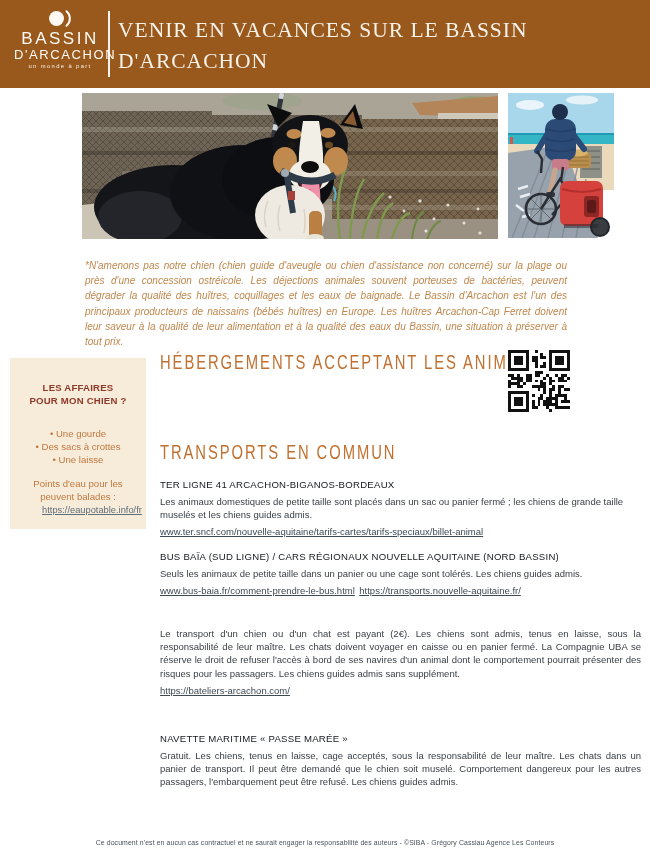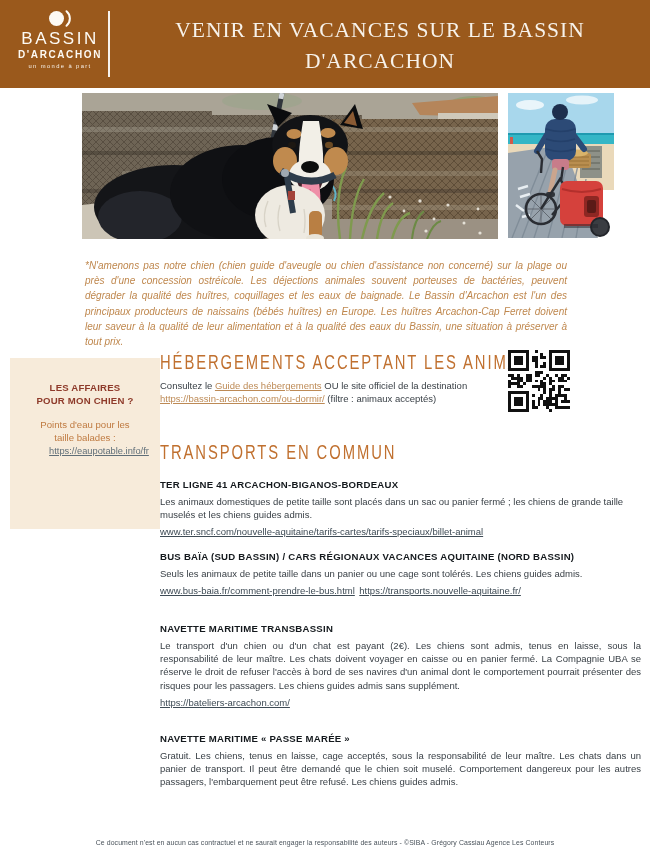--- a/index.html
+++ b/index.html
@@ -5,49 +5,49 @@
   * { margin:0; padding:0; box-sizing:border-box; }
   html,body { background:#e8e8e8; }
   body { font-family:"Liberation Sans", sans-serif; }
   .page { position:relative; width:650px; height:857px; background:#ffffff; margin:0 auto; overflow:hidden; }
 
   
   .header { position:absolute; left:0; top:0; width:650px; height:88px; background:#9a591c; }
   .logo { position:absolute; left:14px; top:7px; width:92px; text-align:center; color:#fdfaf4; }
   .logo-moon { display:block; margin:2px auto 1px; }
   .logo-main { font-size:17px; letter-spacing:2.5px; font-weight:400; line-height:20px; }
-  .logo-sub  { font-size:10px; font-weight:700; letter-spacing:1.6px; line-height:11px; }
+  .logo-sub  { font-size:13px; font-weight:400; letter-spacing:1.6px; line-height:11px; }
   .logo-tag  { font-size:5.8px; letter-spacing:1.4px; margin-top:3px; opacity:.95; }
   .header-divider { position:absolute; left:108px; top:11px; width:1.5px; height:66px; background:rgba(255,255,255,.92); }
-  .header-title { position:absolute; left:118px; top:15px; width:524px; text-align:center;
+  .header-title { position:absolute; left:118px; top:15px; width:524px; text-align:left;
     font-family:"Liberation Serif", serif; color:#f7f2ea; font-size:21.5px; letter-spacing:1px; line-height:31px; font-weight:400; }
 
   
   .photo-dog  { position:absolute; left:82px;  top:93px; width:416px; height:146px; }
   .photo-bike { position:absolute; left:508px; top:93px; width:106px; height:145px; }
   .photo-dog svg, .photo-bike svg { display:block; width:100%; height:100%; }
 
   
   .intro { position:absolute; left:85px; top:258px; width:482px;
     font-style:italic; font-size:10px; line-height:15.2px; color:#bf874d; text-align:justify; }
 
   
-  .sidebar { position:absolute; left:10px; top:358px; width:150px; height:171px;
+  .sidebar { position:absolute; left:10px; top:358px; width:136px; height:171px;
     background:#f7ebda; text-align:center; padding-top:24px; }
   .sidebar-title { color:#8e3a2a; font-weight:700; font-size:9.6px; line-height:12.5px; letter-spacing:.2px; }
   .sidebar-list { margin-top:20px; color:#bf7a40; font-size:9.6px; line-height:13px; }
   .sidebar-note { margin-top:11px; color:#bf7a40; font-size:9.6px; line-height:13px; }
   .sidebar-link { color:#5f6e78; text-decoration:underline; font-size:9.3px; cursor:pointer;padding-left:28px; }
 
   
   .h-orange { position:absolute; left:160px; color:#c0702f; font-size:20px; font-weight:400;
     letter-spacing:2.6px; white-space:nowrap; transform:scaleX(.74); transform-origin:0 50%; }
   .body-text { color:#3a4147; font-size:9.5px; line-height:13.2px; }
   .sec { position:absolute; left:160px; width:481px; }
-  .sec-title { color:#14191d; font-weight:700; font-size:9.6px; letter-spacing:.25px; line-height:12px; }
+  .sec-title { color:#14191d; font-weight:400; font-size:9.6px; letter-spacing:.25px; line-height:12px; }
   .sec-body { margin-top:4px; }
   .just { text-align:justify; }
   a.link { color:#3e4b55; text-decoration:underline; display:inline-block; margin-top:2px; cursor:pointer; }
   a.link-tan { color:#bd8a55; text-decoration:underline; cursor:pointer; }
   .link-block { display:block;text-align:center; }
 
   .heb-text { position:absolute; left:160px; top:379px; width:352px; }
   .qr { position:absolute; left:508px; top:350px; width:62px; height:62px; }
 
   
@@ -194,32 +194,33 @@
     </svg>
   </div>
 
   <p class="intro">*N'amenons pas notre chien (chien guide d'aveugle ou chien d'assistance non concerné) sur la plage ou près d'une concession ostréicole. Les déjections animales souvent porteuses de bactéries, peuvent dégrader la qualité des huîtres, coquillages et les eaux de baignade. Le Bassin d'Arcachon est l'un des principaux producteurs de naissains (bébés huîtres) en Europe. Les huîtres Arcachon-Cap Ferret doivent leur saveur à la qualité de leur alimentation et à la qualité des eaux du Bassin, une situation à préserver à tout prix.</p>
 
   <aside class="sidebar">
     <div class="sidebar-title">
       <div>LES AFFAIRES</div>
       <div>POUR MON CHIEN ?</div>
     </div>
+    <div class="sidebar-list">
+      <div>• Une gourde</div>
+      <div>• Des sacs à crottes</div>
+      <div>• Une laisse</div>
+    </div>
     <div class="sidebar-note">
       <div>Points d'eau pour les</div>
-      <div>taille balades :</div>
+      <div>peuvent balades :</div>
       <a class="sidebar-link">https://eaupotable.info/fr</a>
     </div>
   </aside>
 
   <h1 class="h-orange" style="top:351px;">HÉBERGEMENTS ACCEPTANT LES ANIMAUX</h1>
-  <div class="heb-text body-text">
-    <div><span>Consultez le </span><a class="link-tan">Guide des hébergements</a><span> OU le site officiel de la destination</span></div>
-    <div><a class="link-tan">https://bassin-arcachon.com/ou-dormir/</a><span> (filtre : animaux acceptés)</span></div>
-  </div>
   <div class="qr">
     <svg id="qr-svg" width="62" height="62" viewBox="0 0 63 63" shape-rendering="crispEdges">
       <rect width="63" height="63" fill="#ffffff"></rect>
     <rect x="27" y="0" width="3" height="3" fill="#111111"></rect>
         <rect x="33" y="3" width="3" height="3" fill="#111111"></rect>
         <rect x="24" y="6" width="3" height="3" fill="#111111"></rect>
         <rect x="27" y="6" width="3" height="3" fill="#111111"></rect>
         <rect x="33" y="6" width="3" height="3" fill="#111111"></rect>
         <rect x="36" y="6" width="3" height="3" fill="#111111"></rect>
         <rect x="24" y="9" width="3" height="3" fill="#111111"></rect>
@@ -348,28 +349,27 @@
 
   <h1 class="h-orange" style="top:441px;">TRANSPORTS EN COMMUN</h1>
 
   <section class="sec" style="top:479px;">
     <div class="sec-title">TER LIGNE 41 ARCACHON-BIGANOS-BORDEAUX</div>
     <div class="sec-body body-text">Les animaux domestiques de petite taille sont placés dans un sac ou panier fermé ; les chiens de grande taille muselés et les chiens guides admis.</div>
     <a class="link link-block body-text">www.ter.sncf.com/nouvelle-aquitaine/tarifs-cartes/tarifs-speciaux/billet-animal</a>
   </section>
 
   <section class="sec" style="top:551px;">
-    <div class="sec-title">BUS BAÏA (SUD BASSIN) / CARS RÉGIONAUX VACANCES AQUITAINE (NORD BASSIN)</div>
+    <div class="sec-title">BUS BAÏA (SUD LIGNE) / CARS RÉGIONAUX NOUVELLE AQUITAINE (NORD BASSIN)</div>
     <div class="sec-body body-text">Seuls les animaux de petite taille dans un panier ou une cage sont tolérés. Les chiens guides admis.</div>
     <a class="link link-block body-text">www.bus-baia.fr/comment-prendre-le-bus.html</a>
     <a class="link link-block body-text">https://transports.nouvelle-aquitaine.fr/</a>
   </section>
 
   <section class="sec" style="top:623px;">
-    <div class="sec-title">NAVETTE MARITIME TRANSBASSIN</div>
     <div class="sec-body body-text just">Le transport d'un chien ou d'un chat est payant (2€). Les chiens sont admis, tenus en laisse, sous la responsabilité de leur maître. Les chats doivent voyager en caisse ou en panier fermé. La Compagnie UBA se réserve le droit de refuser l'accès à bord de ses navires d'un animal dont le comportement pourrait présenter des risques pour les passagers. Les chiens guides admis sans supplément.</div>
     <a class="link link-block body-text">https://bateliers-arcachon.com/</a>
   </section>
 
   <section class="sec" style="top:733px;">
     <div class="sec-title">NAVETTE MARITIME « PASSE MARÉE »</div>
     <div class="sec-body body-text just">Gratuit. Les chiens, tenus en laisse, cage acceptés, sous la responsabilité de leur maître. Les chats dans un panier de transport. Il peut être demandé que le chien soit muselé. Comportement dangereux pour les autres passagers, l'embarquement peut être refusé. Les chiens guides admis.</div>
   </section>
 
   <footer class="footer">Ce document n'est en aucun cas contractuel et ne saurait engager la responsabilité des auteurs - ©SIBA - Grégory Cassiau Agence Les Conteurs</footer>

